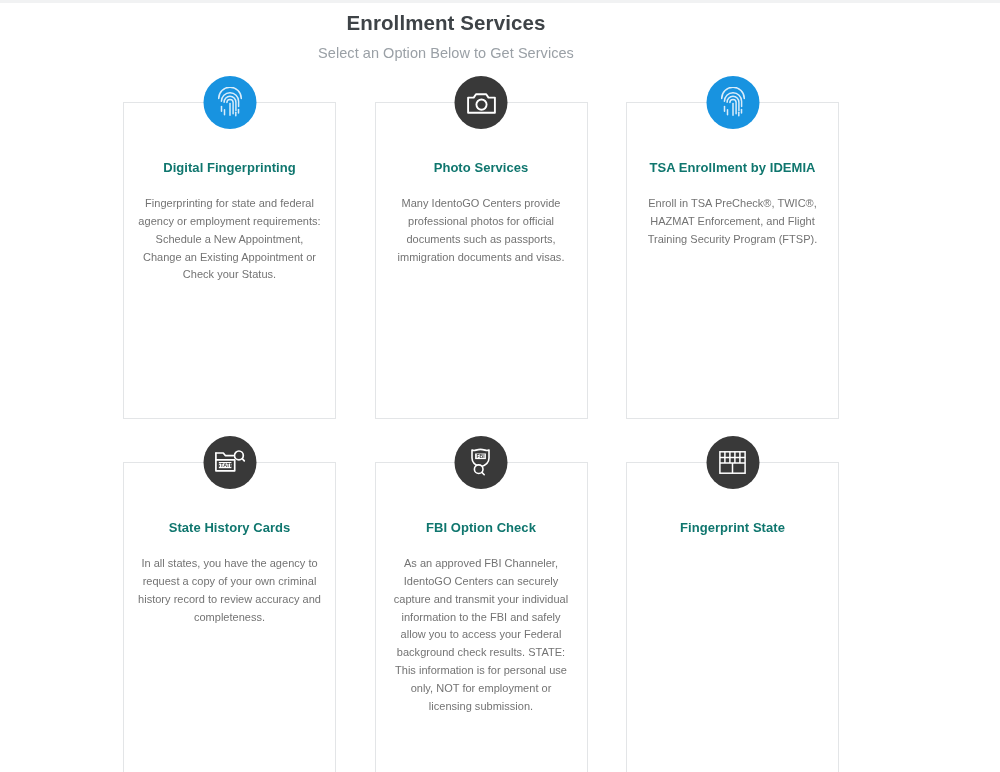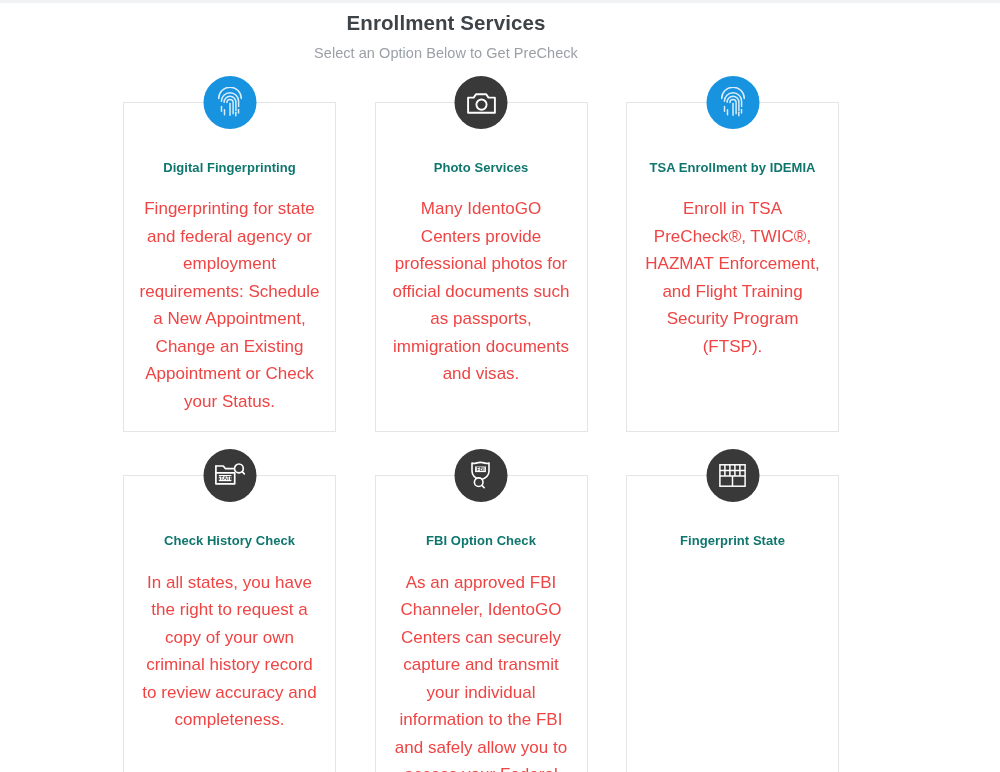--- a/index.html
+++ b/index.html
@@ -112,37 +112,37 @@
   .card-title {
     font-size: 13px;
     font-weight: 700;
     color: #0f766e;
     line-height: 1.4;
     letter-spacing: 0.05px;
     margin-bottom: 18px;
   }
 
   .card-desc {
-    font-size: 17px;
+    font-size: 11px;
     font-weight: 400;
-    color: #ef4444;
+    color: #737373;
     line-height: 1.62;
     letter-spacing: 0.02px;
   }
 </style>
 </head>
 <body>
 
 <div class="top-strip"></div>
 
 <div class="page">
 
   <div class="header">
     <div class="page-title">Enrollment Services</div>
-    <div class="page-subtitle">Select an Option Below to Get PreCheck</div>
+    <div class="page-subtitle">Select an Option Below to Get Services</div>
   </div>
 
   <div class="grid">
 
     <div class="row row-1">
 
       <div class="card">
         <div class="icon-badge blue">
           <svg width="27" height="31" viewBox="0 0 27 31" fill="none" stroke="#d9ecfa" stroke-width="1.5" stroke-linecap="round">
             <path d="M2.2 11.5a11.3 11.3 0 0 1 22.6 0"></path>
@@ -198,22 +198,22 @@
           <svg width="31" height="27" viewBox="0 0 31 27" fill="none" stroke="#ffffff" stroke-width="1.7" stroke-linejoin="round" stroke-linecap="round">
             <path d="M1.4 4.0h7.4l2.0 2.6h8.0"></path>
             <path d="M1.4 4.0v17.8h18.8V11.6"></path>
             <path d="M1.4 10.8h18.8"></path>
             <rect x="4.3" y="13.0" width="12.6" height="6.2" fill="#ffffff" stroke="none"></rect>
             <text x="10.6" y="18.0" font-family="'Liberation Sans', sans-serif" font-size="5.3" font-weight="700" fill="#393939" text-anchor="middle" stroke="none">STATE</text>
             <circle cx="24.4" cy="6.4" r="4.4"></circle>
             <path d="M27.7 9.7l2.1 2.1"></path>
           </svg>
         </div>
-        <div class="card-title">Check History Check</div>
-        <div class="card-desc">In all states, you have the right to request a copy of your own criminal history record to review accuracy and completeness.</div>
+        <div class="card-title">State History Cards</div>
+        <div class="card-desc">In all states, you have the agency to request a copy of your own criminal history record to review accuracy and completeness.</div>
       </div>
 
       <div class="card">
         <div class="icon-badge dark">
           <svg width="27" height="29" viewBox="0 0 27 29" fill="none" stroke="#ffffff" stroke-width="1.6" stroke-linejoin="round" stroke-linecap="round">
             <path d="M13.0 1.4c3.0 0 5.1 1.1 6.4 1.1 1.3 0 2.1-.5 2.1-.5v8.0c0 4.6-4.0 7.6-8.5 9.0-4.5-1.4-8.5-4.4-8.5-9.0V2.0s.8.5 2.1.5c1.3 0 3.4-1.1 6.4-1.1z"></path>
             <rect x="7.6" y="5.5" width="10.8" height="5.6" fill="#ffffff" stroke="none"></rect>
             <text x="13.0" y="10.0" font-family="'Liberation Sans', sans-serif" font-size="5.0" font-weight="700" fill="#393939" text-anchor="middle" stroke="none">FBI</text>
             <circle cx="11.2" cy="21.2" r="4.3" fill="#393939"></circle>
             <path d="M14.4 24.4l2.3 2.3"></path>

